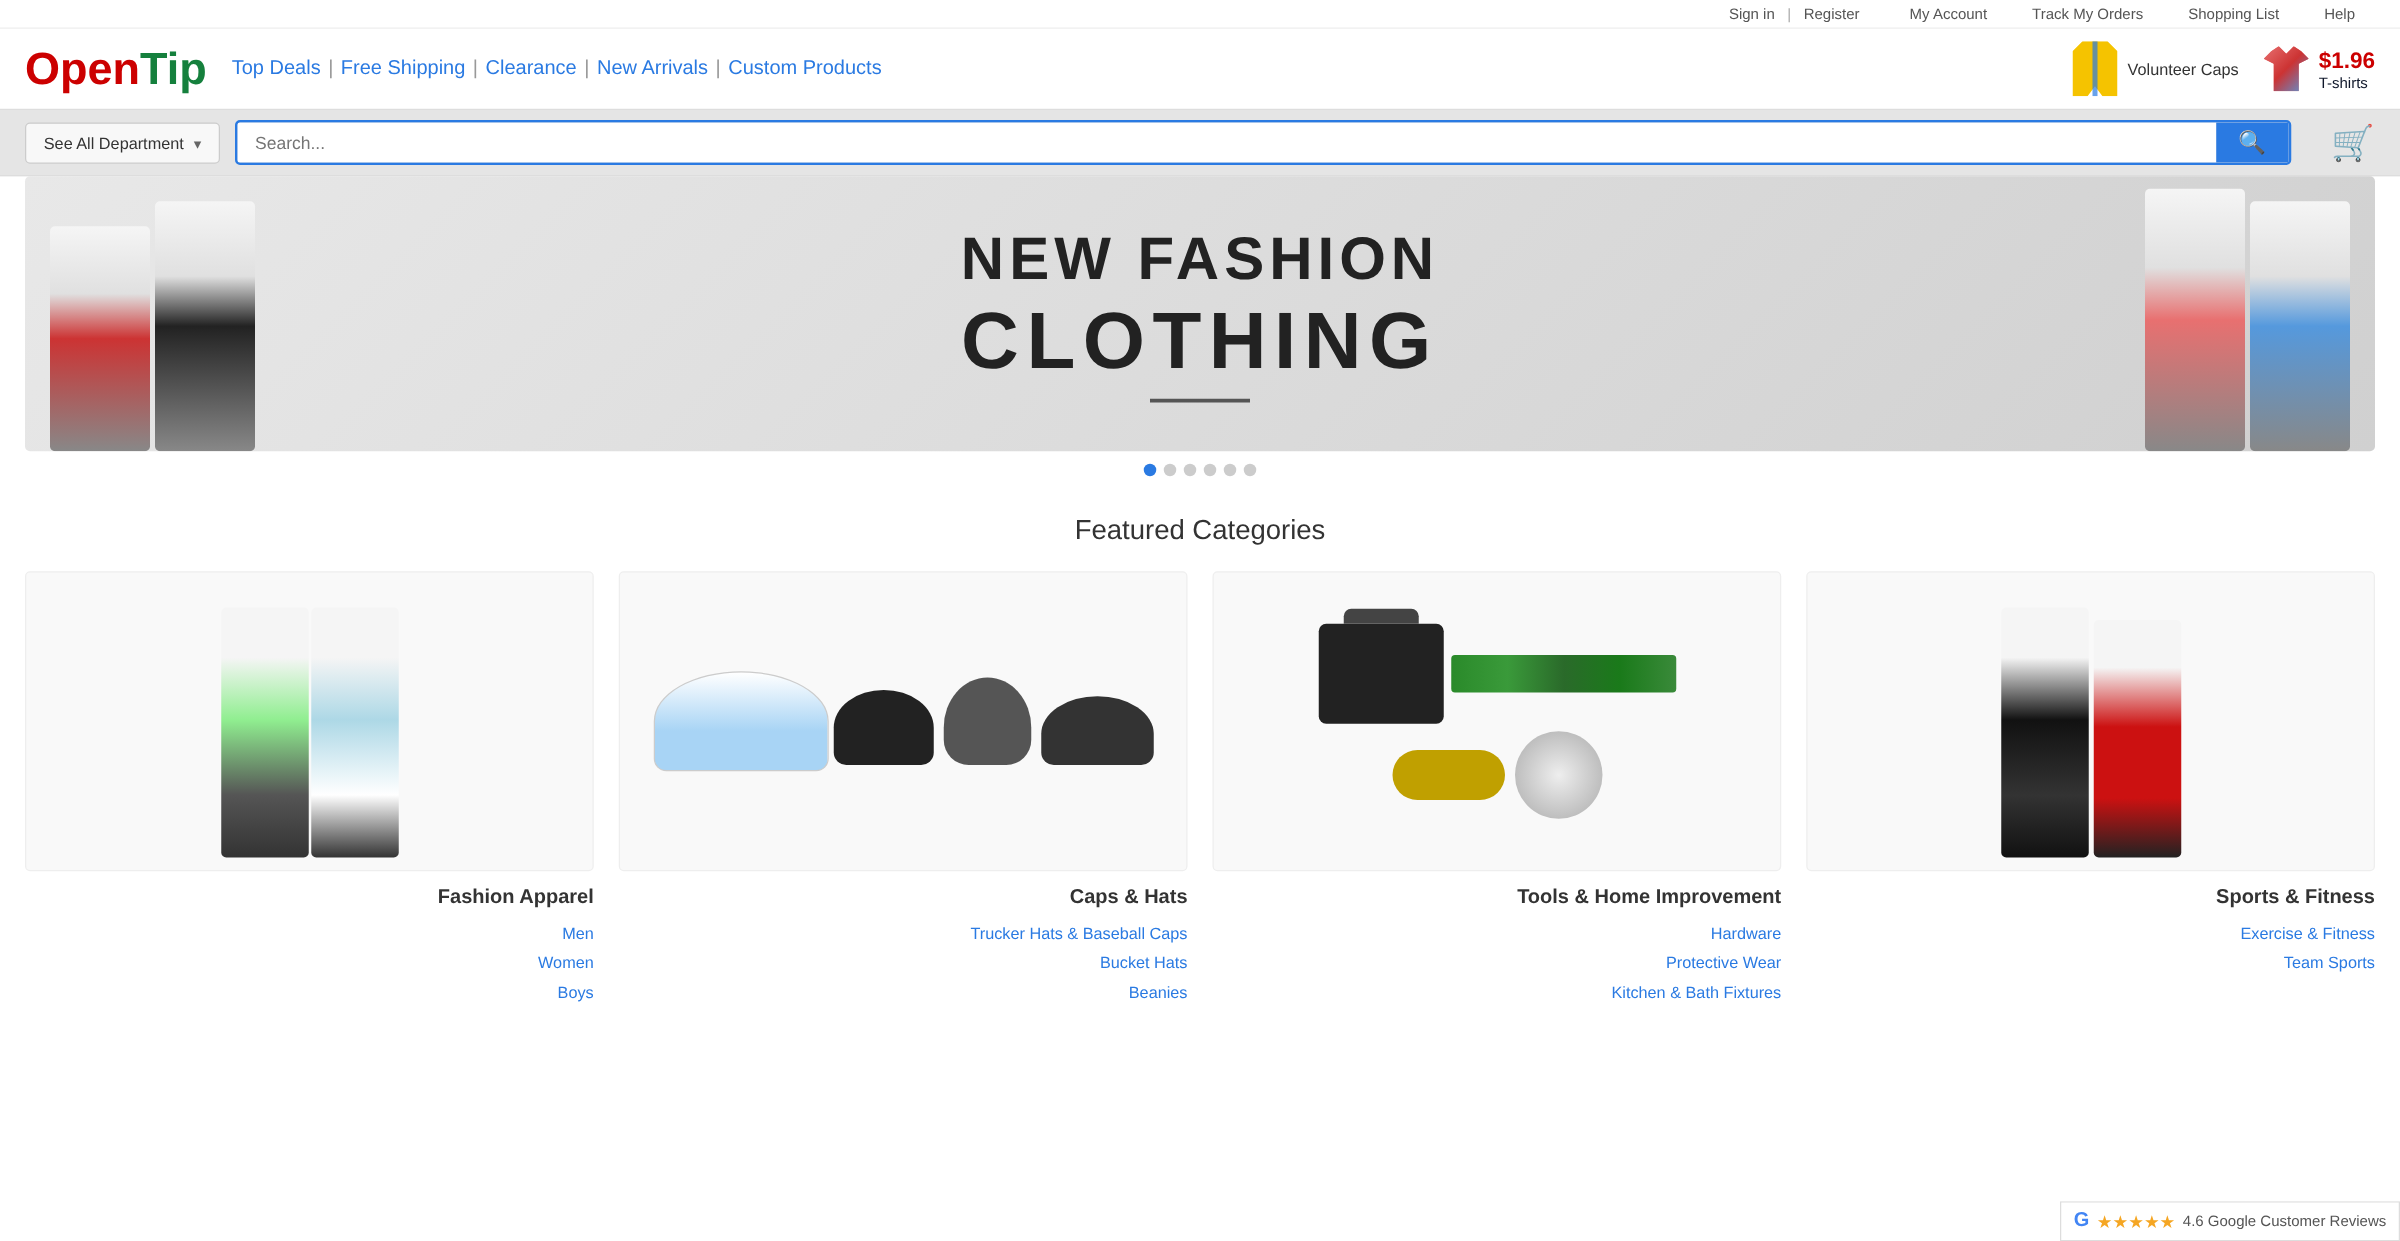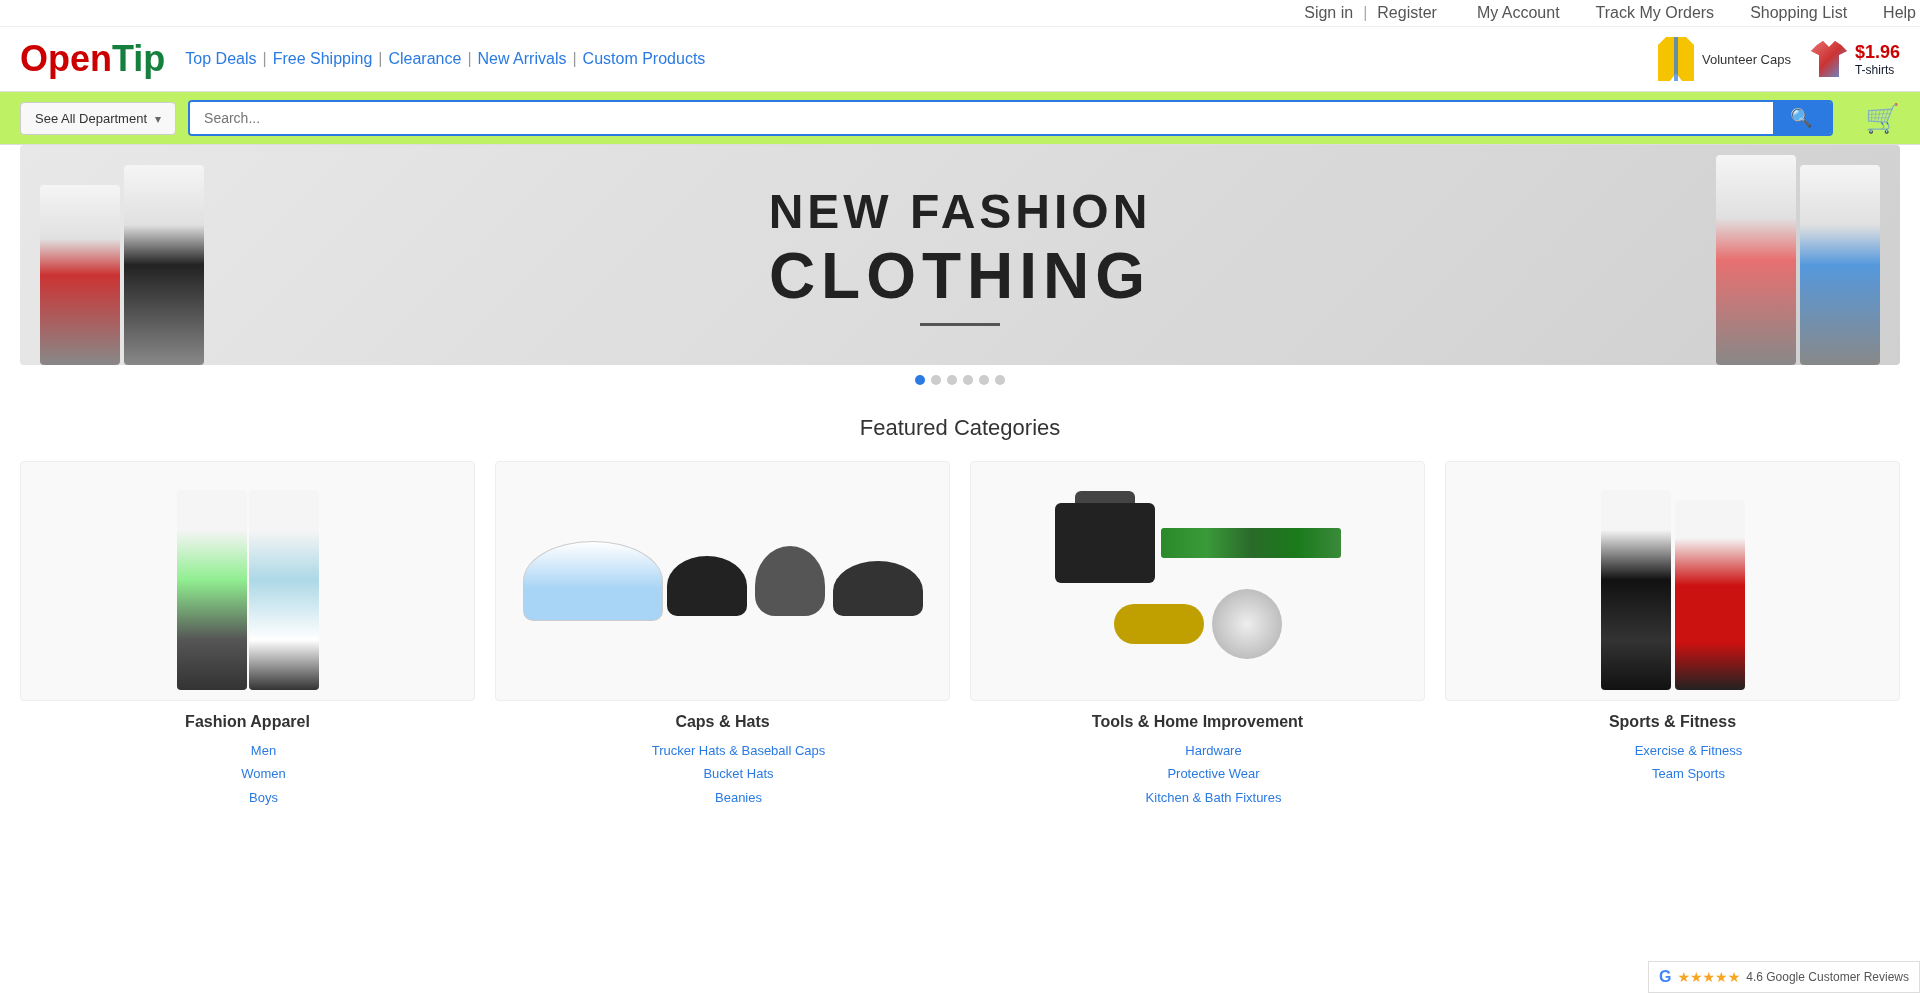--- a/index.html
+++ b/index.html
@@ -3,22 +3,22 @@
   <meta charset="utf-8">
   <style>
     * { margin: 0; padding: 0; box-sizing: border-box; }
     body { font-family: Arial, sans-serif; font-size: 14px; color: #333; background: #fff; width: 1920px; }
 
     
     .top-bar {
       display: flex;
       justify-content: flex-end;
       align-items: flex-end;
-      padding: 4px 4px;
-      font-size: 16px;
+      padding: 4px 36px;
+      font-size: 12px;
       color: #555;
       border-bottom: 1px solid #eee;
     }
     .top-bar a { color: #555; text-decoration: none; }
     .top-bar-links { display: flex; gap: 10px; align-items: center; }
     .top-bar-sep { color: #aaa; }
 
     
     .header {
       display: flex;
@@ -57,21 +57,21 @@
       text-decoration: none;
     }
 
     
     .search-row {
       display: flex;
       align-items: center;
       padding: 8px 20px;
       gap: 12px;
       border-bottom: 1px solid #ddd;
-      background: #bef264;
+      background: #e5e5e5;
     }
     .dept-select {
       display: flex;
       align-items: center;
       padding: 8px 14px;
       border: 1px solid #ccc;
       border-radius: 4px;
       background: #f8f8f8;
       cursor: pointer;
       font-size: 13px;
@@ -200,21 +200,21 @@
       font-weight: normal;
       color: #333;
       margin-bottom: 20px;
     }
     .categories-grid {
       display: grid;
       grid-template-columns: repeat(4, 1fr);
       gap: 20px;
     }
     .category-card {
-      text-align: center;
+      text-align: right;
     }
     .category-img-box {
       width: 100%;
       height: 240px;
       background: #f9f9f9;
       border: 1px solid #eee;
       border-radius: 4px;
       margin-bottom: 12px;
       display: flex;
       align-items: center;

